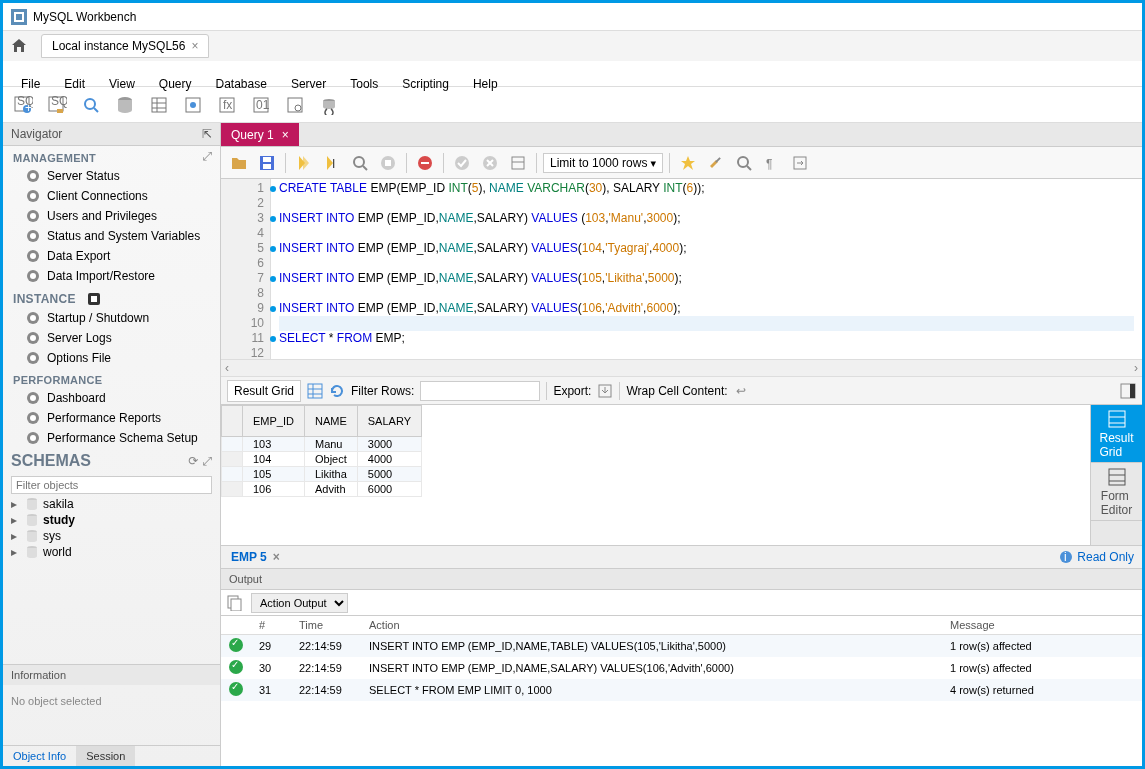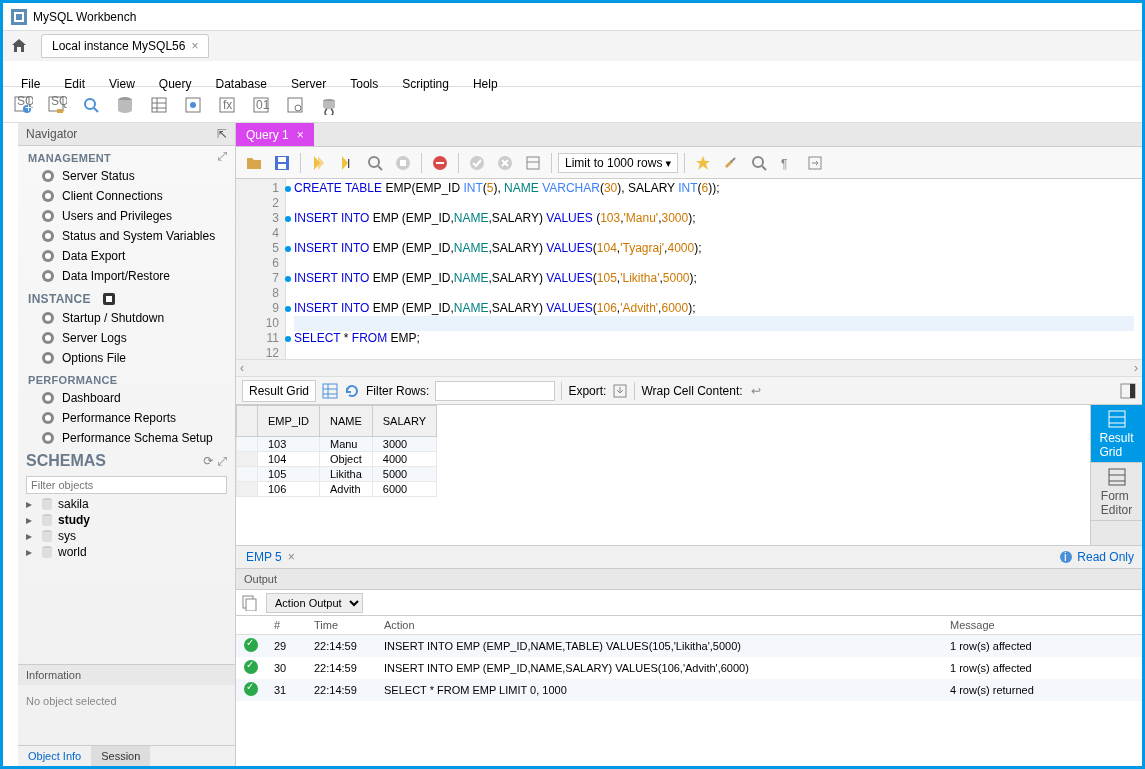--- a/index.html
+++ b/index.html
@@ -8,21 +8,21 @@
 .titlebar .icon{width:16px;height:16px;margin-right:6px;}
 .titlebar .title{font-size:12px;}
 .tabbar{display:flex;align-items:center;height:30px;background:#f4f4f4;padding:0 6px;gap:4px;}
 .home-icon{width:20px;height:20px;cursor:pointer;}
 .conn-tab{display:flex;align-items:center;padding:4px 10px;background:#fff;border:1px solid #ccc;border-radius:3px 3px 0 0;gap:6px;margin-left:8px;}
 .conn-tab .close{cursor:pointer;color:#888;}
 .menubar{display:flex;height:26px;align-items:center;padding:0 8px;background:#fff;border-bottom:1px solid #ddd;gap:4px;}
 .menubar .item{padding:3px 10px;cursor:pointer;margin-top:21px;}
 .toolbar-main{display:flex;height:36px;align-items:center;padding:0 6px;background:#fff;border-bottom:1px solid #ddd;gap:6px;}
 .toolbar-main .tbtn{width:28px;height:28px;display:flex;align-items:center;justify-content:center;cursor:pointer;border-radius:2px;}
-.content{display:flex;height:calc(100% - 120px);margin-left:15px;}
+.content{display:flex;height:calc(100% - 120px);}
 .navigator{width:218px;background:linear-gradient(#f8f8f8,#f0f0f0);border-right:1px solid #ccc;display:flex;flex-direction:column;overflow:hidden;}
 .nav-header{display:flex;justify-content:space-between;align-items:center;padding:4px 8px;font-size:11px;color:#555;background:#e8e8e8;border-bottom:1px solid #ccc;}
 .nav-section-title{font-size:11px;font-weight:bold;color:#6a7a8a;padding:6px 10px 2px;letter-spacing:0.3px;}
 .nav-section-title.inst{display:flex;align-items:center;gap:12px;}
 .nav-item{display:flex;align-items:center;padding:2px 10px 2px 22px;gap:6px;cursor:pointer;}
 .nav-item .ico{width:16px;height:16px;flex-shrink:0;}
 .schemas-hdr{display:flex;justify-content:space-between;align-items:center;padding:4px 8px;}
 .schemas-hdr .ttl{font-size:16px;font-weight:bold;color:#6a7a8a;}
 .filter-box{margin:2px 8px;}
 .filter-box input{width:100%;padding:2px 4px;border:1px solid #ccc;font-size:11px;color:#888;}
@@ -32,55 +32,55 @@
 .schema-item .name{font-size:12px;}
 .schema-item.bold .name{font-weight:bold;}
 .info-panel{margin-top:auto;border-top:1px solid #ccc;}
 .info-hdr{padding:4px 8px;background:#e8e8e8;font-size:11px;color:#555;}
 .info-body{padding:10px 8px;color:#888;font-size:11px;height:60px;}
 .info-tabs{display:flex;border-top:1px solid #ccc;}
 .info-tabs .tab{padding:4px 10px;font-size:11px;color:#0066cc;cursor:pointer;}
 .info-tabs .tab.active{background:#ddd;color:#333;}
 .main{flex:1;display:flex;flex-direction:column;overflow:hidden;}
 .query-tabs{display:flex;background:#e8e8e8;border-bottom:1px solid #ccc;height:24px;}
-.query-tab{display:flex;align-items:center;padding:0 10px;background:#d946ef;color:#fff;gap:8px;font-size:12px;}
+.query-tab{display:flex;align-items:center;padding:0 10px;background:#be185d;color:#fff;gap:8px;font-size:12px;}
 .query-tab .close{cursor:pointer;}
 .editor-toolbar{display:flex;align-items:center;height:32px;padding:0 6px;background:#f8f8f8;border-bottom:1px solid #ccc;gap:4px;}
 .editor-toolbar .tbtn{width:24px;height:24px;display:flex;align-items:center;justify-content:center;cursor:pointer;}
 .editor-toolbar .sep{width:1px;height:20px;background:#ccc;margin:0 2px;}
 .editor-toolbar .limit{padding:2px 6px;border:1px solid #ccc;background:#fff;font-size:11px;}
 .editor{display:flex;height:180px;background:#fff;overflow:hidden;font-family:'Consolas',monospace;font-size:12px;}
 .gutter{width:50px;background:#f0f0f0;text-align:right;padding:2px 6px 2px 2px;color:#888;border-right:1px solid #ddd;}
 .gutter .ln{height:15px;line-height:15px;position:relative;}
 .gutter .ln.dot::after{content:'';position:absolute;right:-12px;top:5px;width:6px;height:6px;background:#0099e5;border-radius:50%;}
 .code{flex:1;padding:2px 8px;white-space:pre;line-height:15px;}
 .code .ln{height:15px;}
 .code .ln.hl{background:#eaf3fb;}
 .kw{color:#0000dd;}
-.fn{color:#3b82f6;}
+.fn{color:#15803d;}
 .id{color:#008080;}
 .num{color:#cc7700;}
 .str{color:#cc7700;}
 .scrollbar-h{height:18px;background:#f0f0f0;border-top:1px solid #ddd;border-bottom:1px solid #ddd;display:flex;align-items:center;padding:0 4px;justify-content:space-between;}
 .scrollbar-h .arrow{color:#888;cursor:pointer;}
 .result-toolbar{display:flex;align-items:center;height:28px;padding:0 6px;background:#f4f4f4;border-bottom:1px solid #ccc;gap:6px;font-size:11px;}
 .result-toolbar .lbl-box{border:1px solid #ccc;padding:3px 6px;background:#fff;}
 .result-toolbar input{border:1px solid #ccc;padding:2px 4px;width:120px;}
 .result-area{display:flex;height:140px;}
 .result-grid{flex:1;overflow:auto;background:#fff;}
 .result-grid table{border-collapse:collapse;width:auto;}
 .result-grid th{background:#f0f0f0;border:1px solid #ccc;padding:9px 10px;font-weight:normal;text-align:left;font-size:11px;}
 .result-grid td{border:1px solid #e8e8e8;padding:1px 10px;font-size:11px;}
 .result-grid tr:nth-child(even) td{background:#f4f8fc;}
 .result-grid td.rowhdr{background:#f0f0f0;width:18px;}
 .result-side{width:52px;background:#e8e8e8;border-left:1px solid #ccc;display:flex;flex-direction:column;}
 .result-side .sbtn{height:58px;display:flex;flex-direction:column;align-items:center;justify-content:center;font-size:9px;color:#555;cursor:pointer;border-bottom:1px solid #ccc;gap:2px;}
 .result-side .sbtn.active{background:#0099e5;color:#fff;}
 .result-tabs{display:flex;justify-content:space-between;align-items:center;height:24px;background:#f0f0f0;border-top:1px solid #ccc;border-bottom:1px solid #ccc;padding-right:8px;}
-.result-tabs .tab{padding:3px 10px;color:#0066cc;font-size:11px;display:flex;gap:6px;align-items:center;}
+.result-tabs .tab{padding:3px 10px;color:#0066cc;font-size:11px;display:flex;gap:6px;align-items:center;font-weight:bold;}
 .result-tabs .readonly{color:#0066cc;font-size:11px;display:flex;align-items:center;gap:4px;}
 .output-hdr{padding:4px 8px;background:#e8e8e8;font-size:11px;color:#555;border-bottom:1px solid #ccc;}
 .output-toolbar{display:flex;align-items:center;height:26px;padding:0 6px;gap:8px;background:#fff;border-bottom:1px solid #ccc;}
 .output-toolbar select{border:1px solid #ccc;padding:2px 4px;font-size:11px;}
 .output-grid{background:#fff;}
 .output-grid table{width:100%;border-collapse:collapse;}
 .output-grid th{text-align:left;padding:3px 8px;font-weight:normal;font-size:11px;border-bottom:1px solid #ddd;color:#555;}
 .output-grid td{padding:3px 8px;font-size:11px;}
 .output-grid tr:nth-child(even) td{background:#f4f8fc;}
 .ok-ico{display:inline-block;width:14px;height:14px;background:#2ba84a;border-radius:50%;position:relative;}

